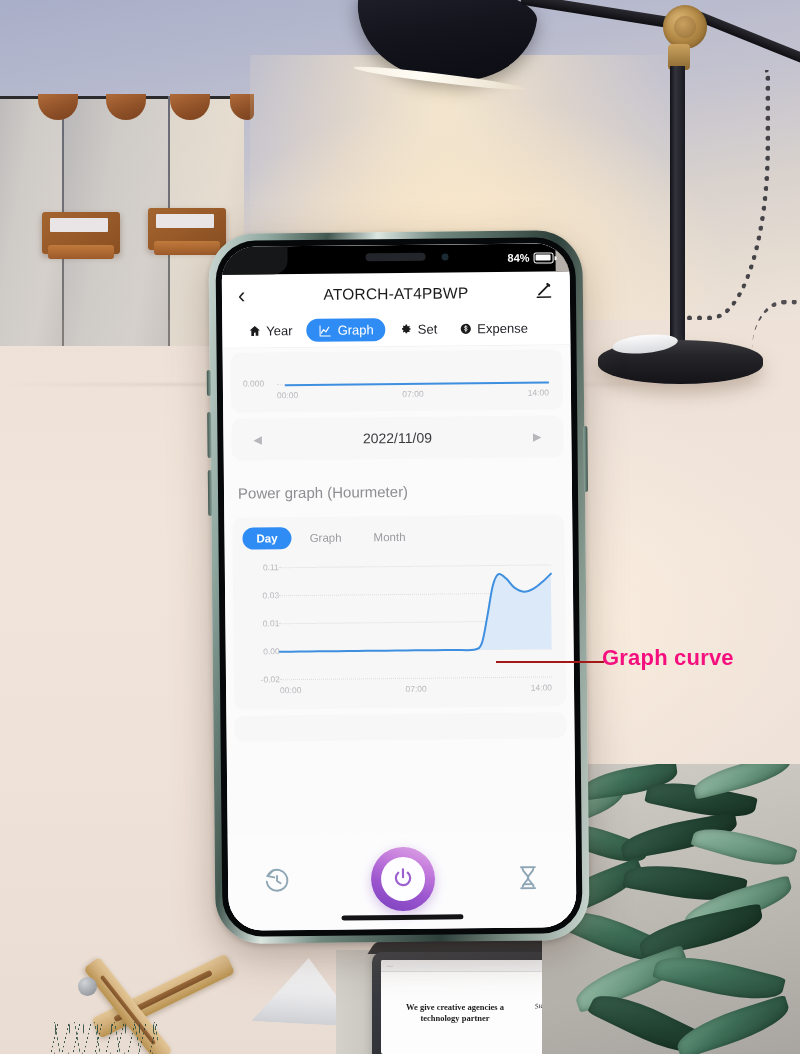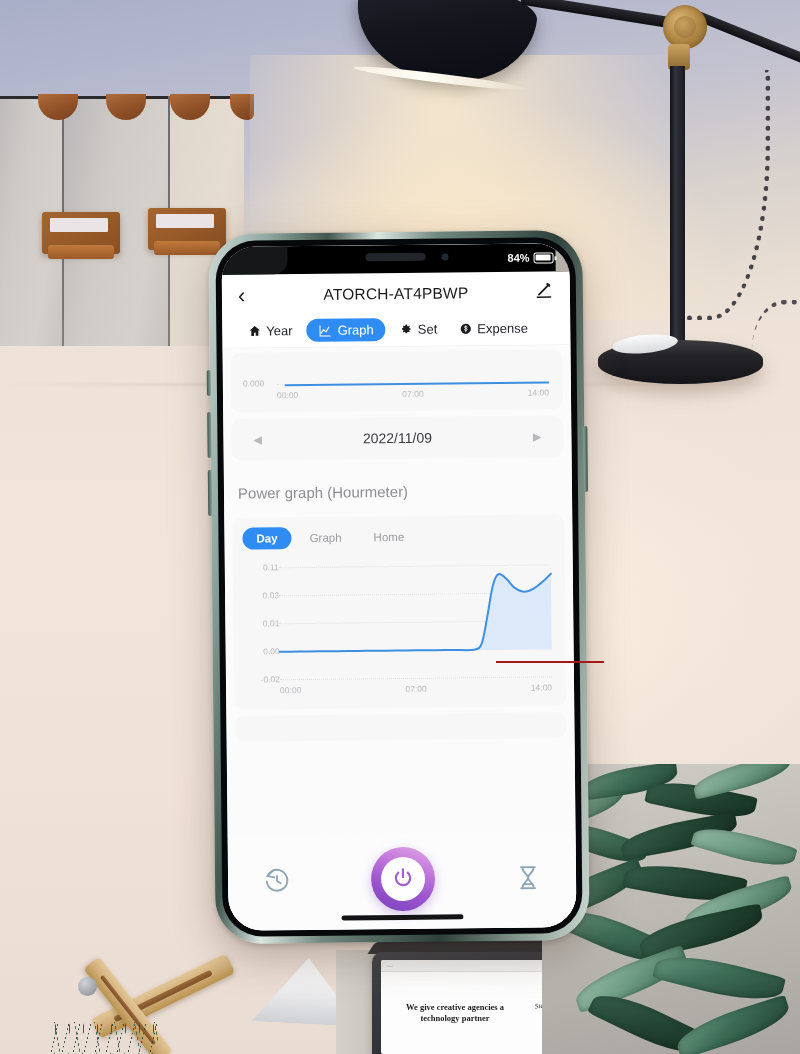--- a/index.html
+++ b/index.html
@@ -642,21 +642,21 @@
           <span>2022/11/09</span>
           <span class="date-arrow">▶</span>
         </div>
 
         <div class="section-title">Power graph (Hourmeter)</div>
 
         <div class="card card-graph">
           <div class="segment">
             <span class="seg-btn active" style="background: rgb(47, 140, 245);">Day</span>
             <span class="seg-btn">Graph</span>
-            <span class="seg-btn">Home</span>
+            <span class="seg-btn">Month</span>
           </div>
 
           <div class="chart-wrap">
             <div class="chart-ylabels">
               <span style="top:4px">0.11</span>
               <span style="top:32px">0.03</span>
               <span style="top:60px">0.01</span>
               <span style="top:88px">0.00</span>
               <span style="top:116px">-0.02</span>
             </div>
@@ -706,14 +706,15 @@
             </svg>
           </div>
           <div class="home-indicator"></div>
         </div>
 
       </div>
     </div>
   </div>
 
   <div class="anno-line" style="background: rgb(165, 24, 24);"></div>
+  <div class="anno-text" style="color: rgb(245, 15, 126);">Graph curve</div>
 
 </div>
 
 </body></html>

